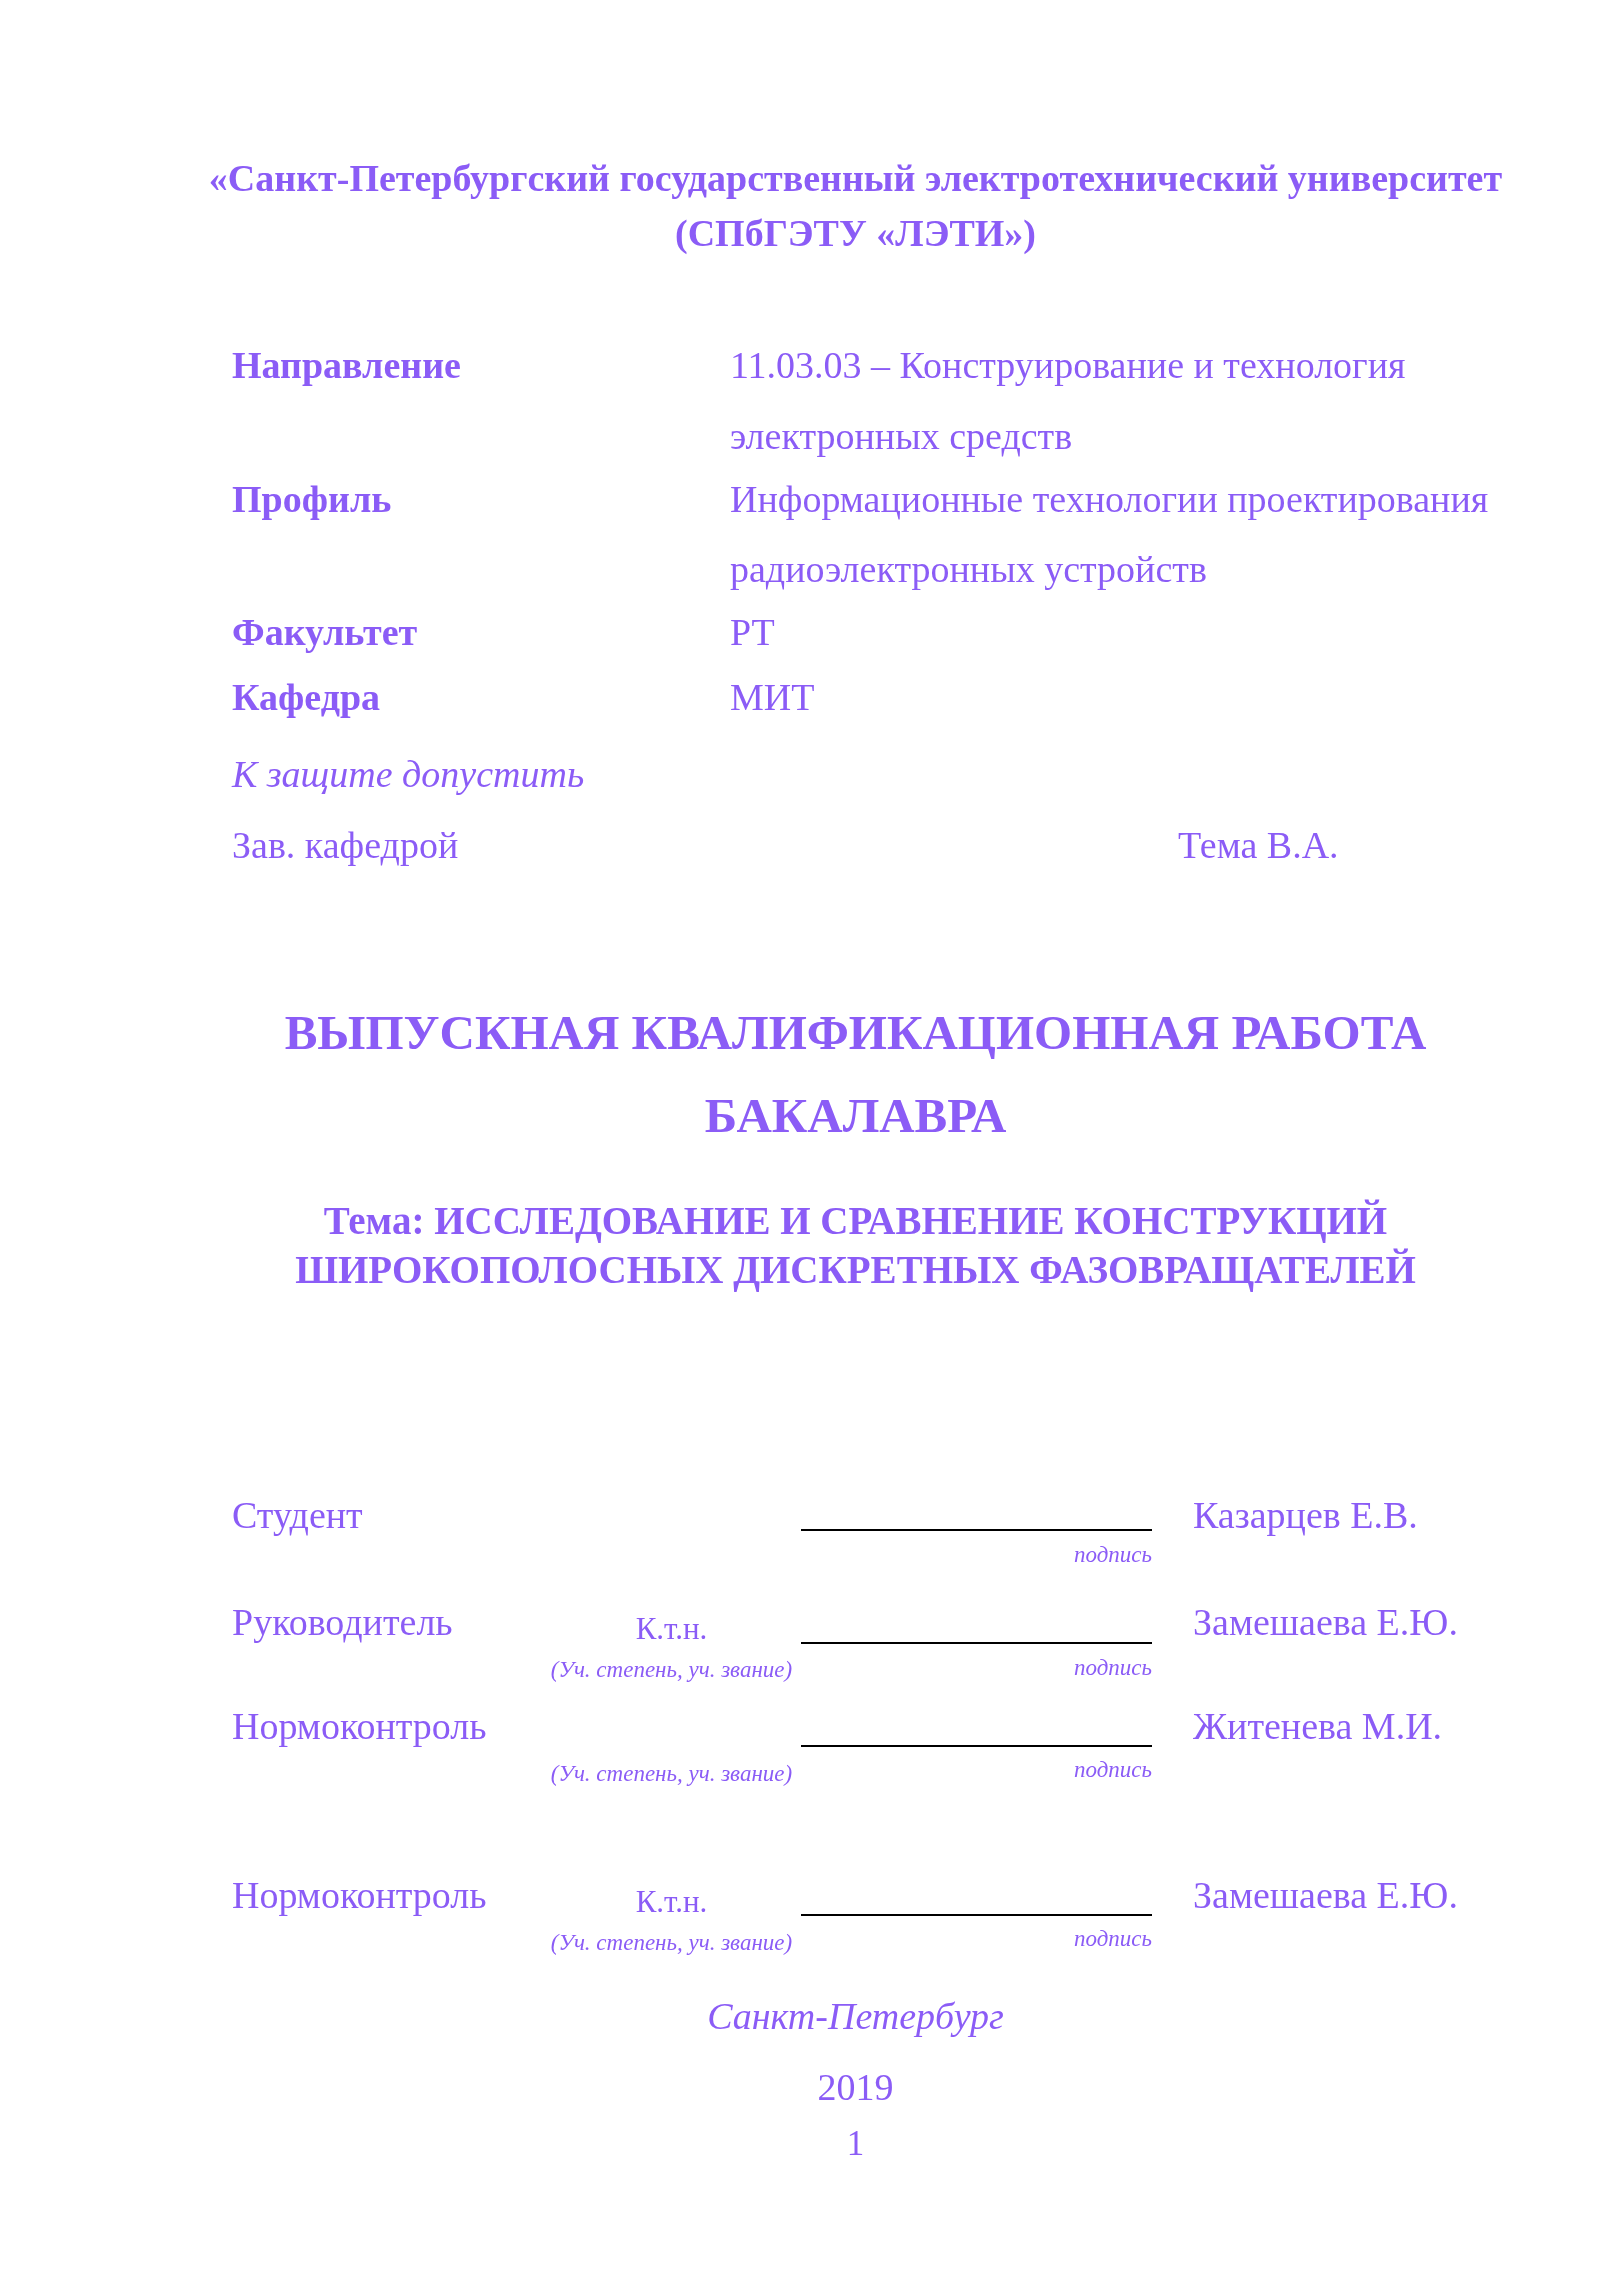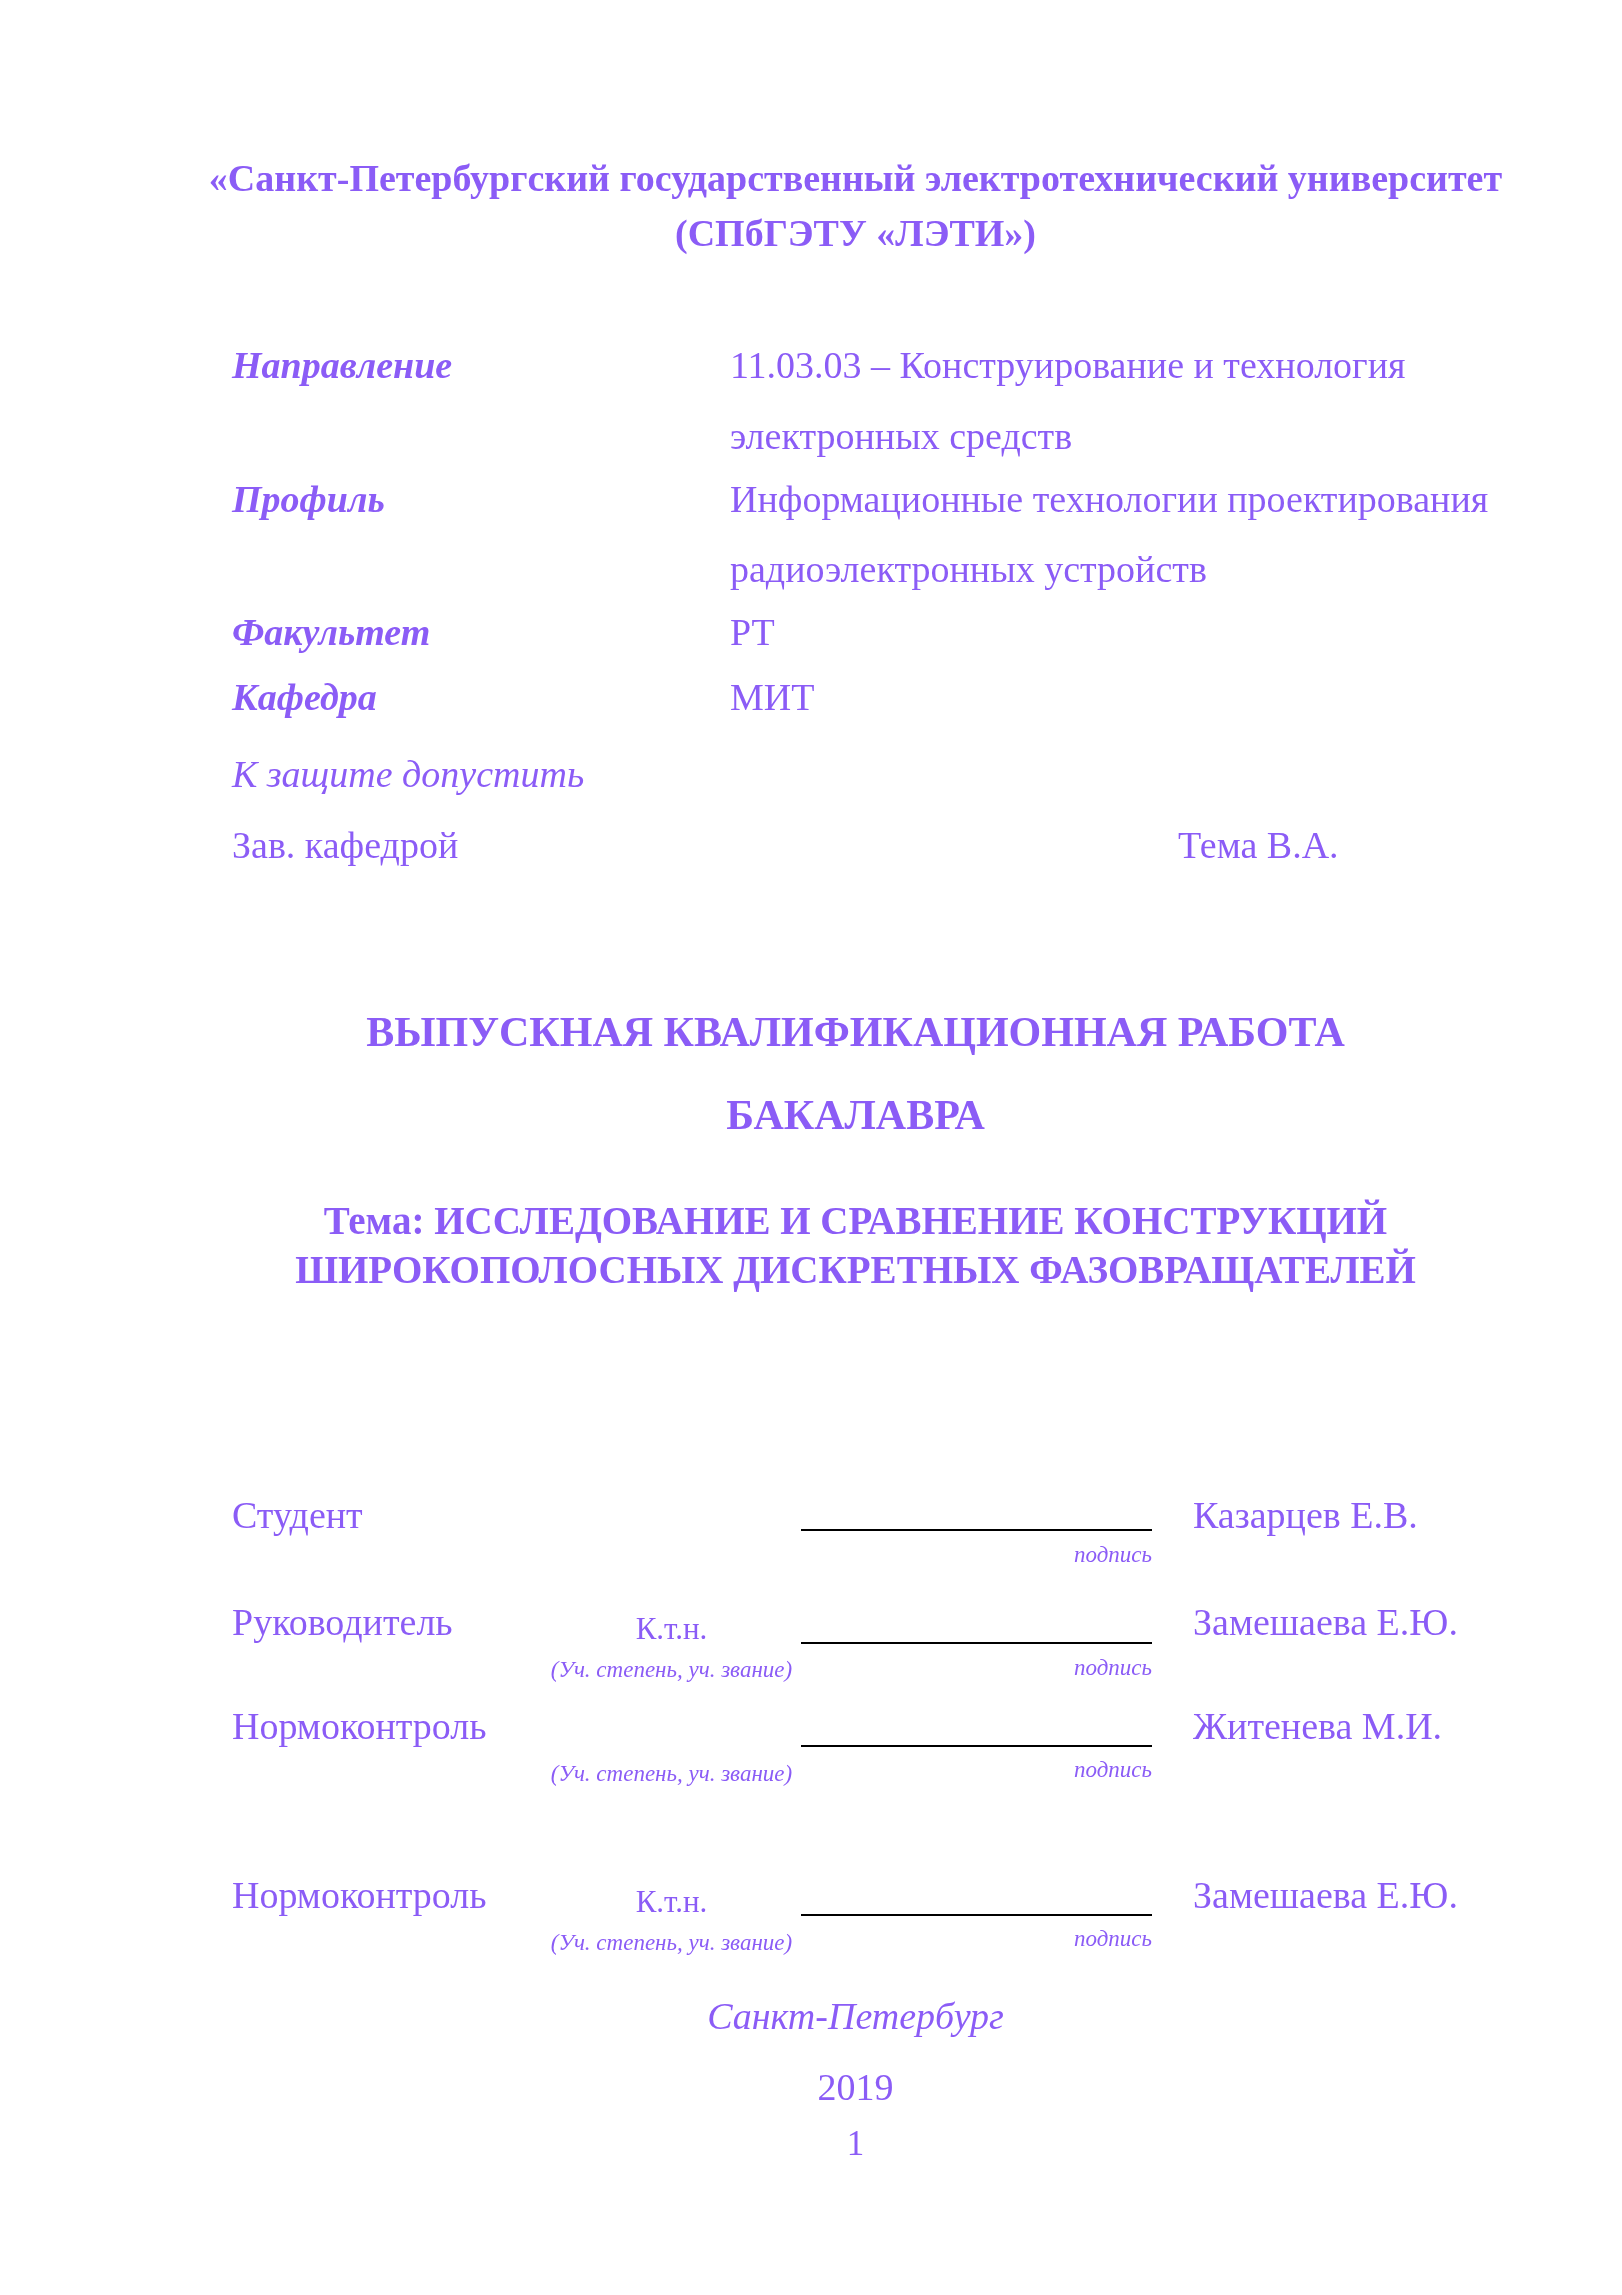--- a/index.html
+++ b/index.html
@@ -15,33 +15,33 @@
     overflow: hidden;
   }
   .abs { position: absolute; white-space: nowrap; }
 
   
   #header { top: 151px; left: 188px; width: 1335px; text-align: center; font-weight: bold; }
   #header div { line-height: 55px; }
 
   
   .field-line { position: absolute; left: 0; width: 100%; height: 47px; }
-  .field-label { position: absolute; left: 232px; font-weight: bold; white-space: nowrap; font-style: italic; }
+  .field-label { position: absolute; left: 232px; font-weight: bold; white-space: nowrap; }
   .field-value { position: absolute; left: 730px; white-space: nowrap; }
   #fl-1 { top: 343px; } #fl-2 { top: 414px; }
   #fl-3 { top: 477px; } #fl-4 { top: 547px; }
   #fl-5 { top: 610px; } #fl-6 { top: 675px; }
 
   
   #admit-line { top: 752px; left: 232px; font-style: italic; }
   #head-label { top: 823px; left: 232px; }
   #head-name  { top: 823px; left: 1178px; }
 
   
-  #main-title { top: 991px; left: 188px; width: 1335px; text-align: center; font-weight: bold; font-size: 42px; }
+  #main-title { top: 991px; left: 188px; width: 1335px; text-align: center; font-weight: bold; font-size: 49px; }
   #main-title div { line-height: 83px; }
 
   
   #theme { top: 1196px; left: 188px; width: 1335px; text-align: center; font-weight: bold; font-size: 39px; }
   #theme div { line-height: 49px; }
 
   
   .sig-row { position: absolute; left: 0; width: 100%; height: 94px; }
   #sig-0 { top: 1493px; } #sig-1 { top: 1600px; } #sig-2 { top: 1704px; } #sig-3 { top: 1873px; }
   .sig-role { position: absolute; left: 232px; top: 0; white-space: nowrap; }

